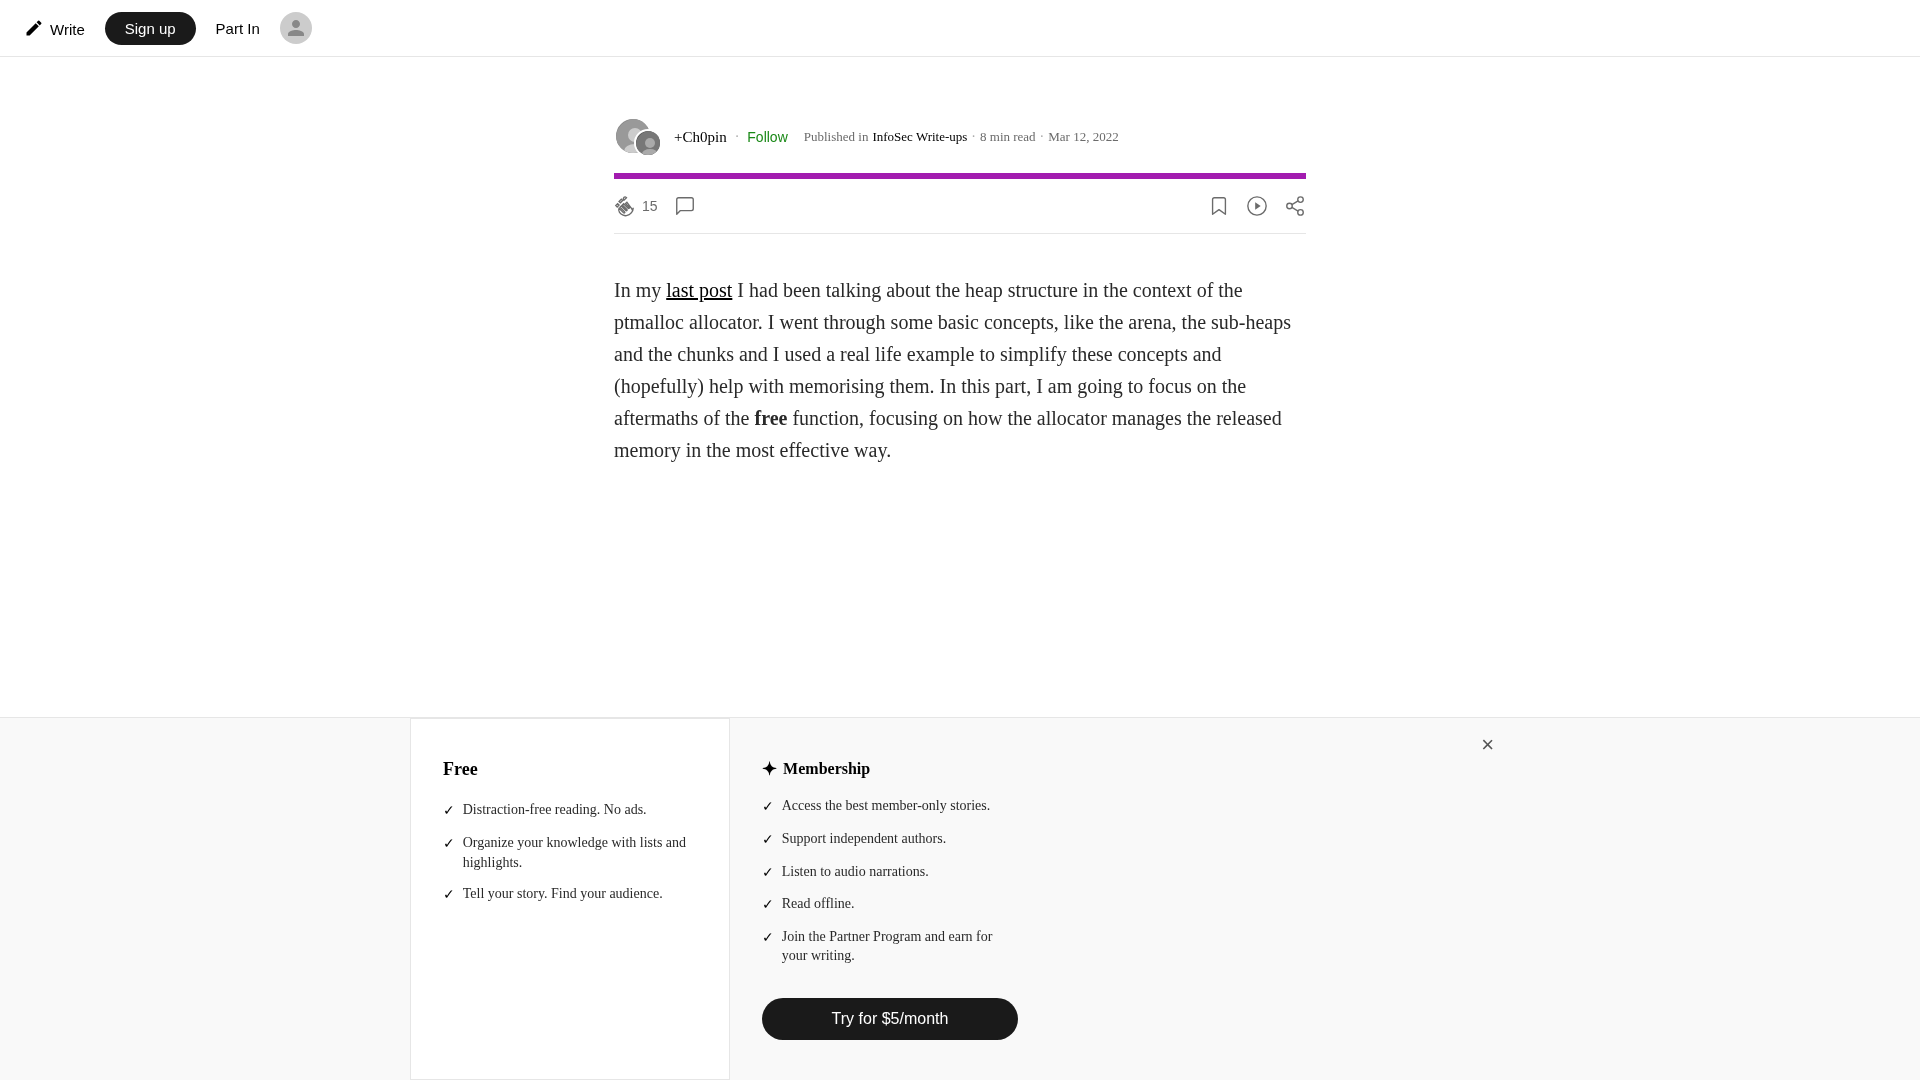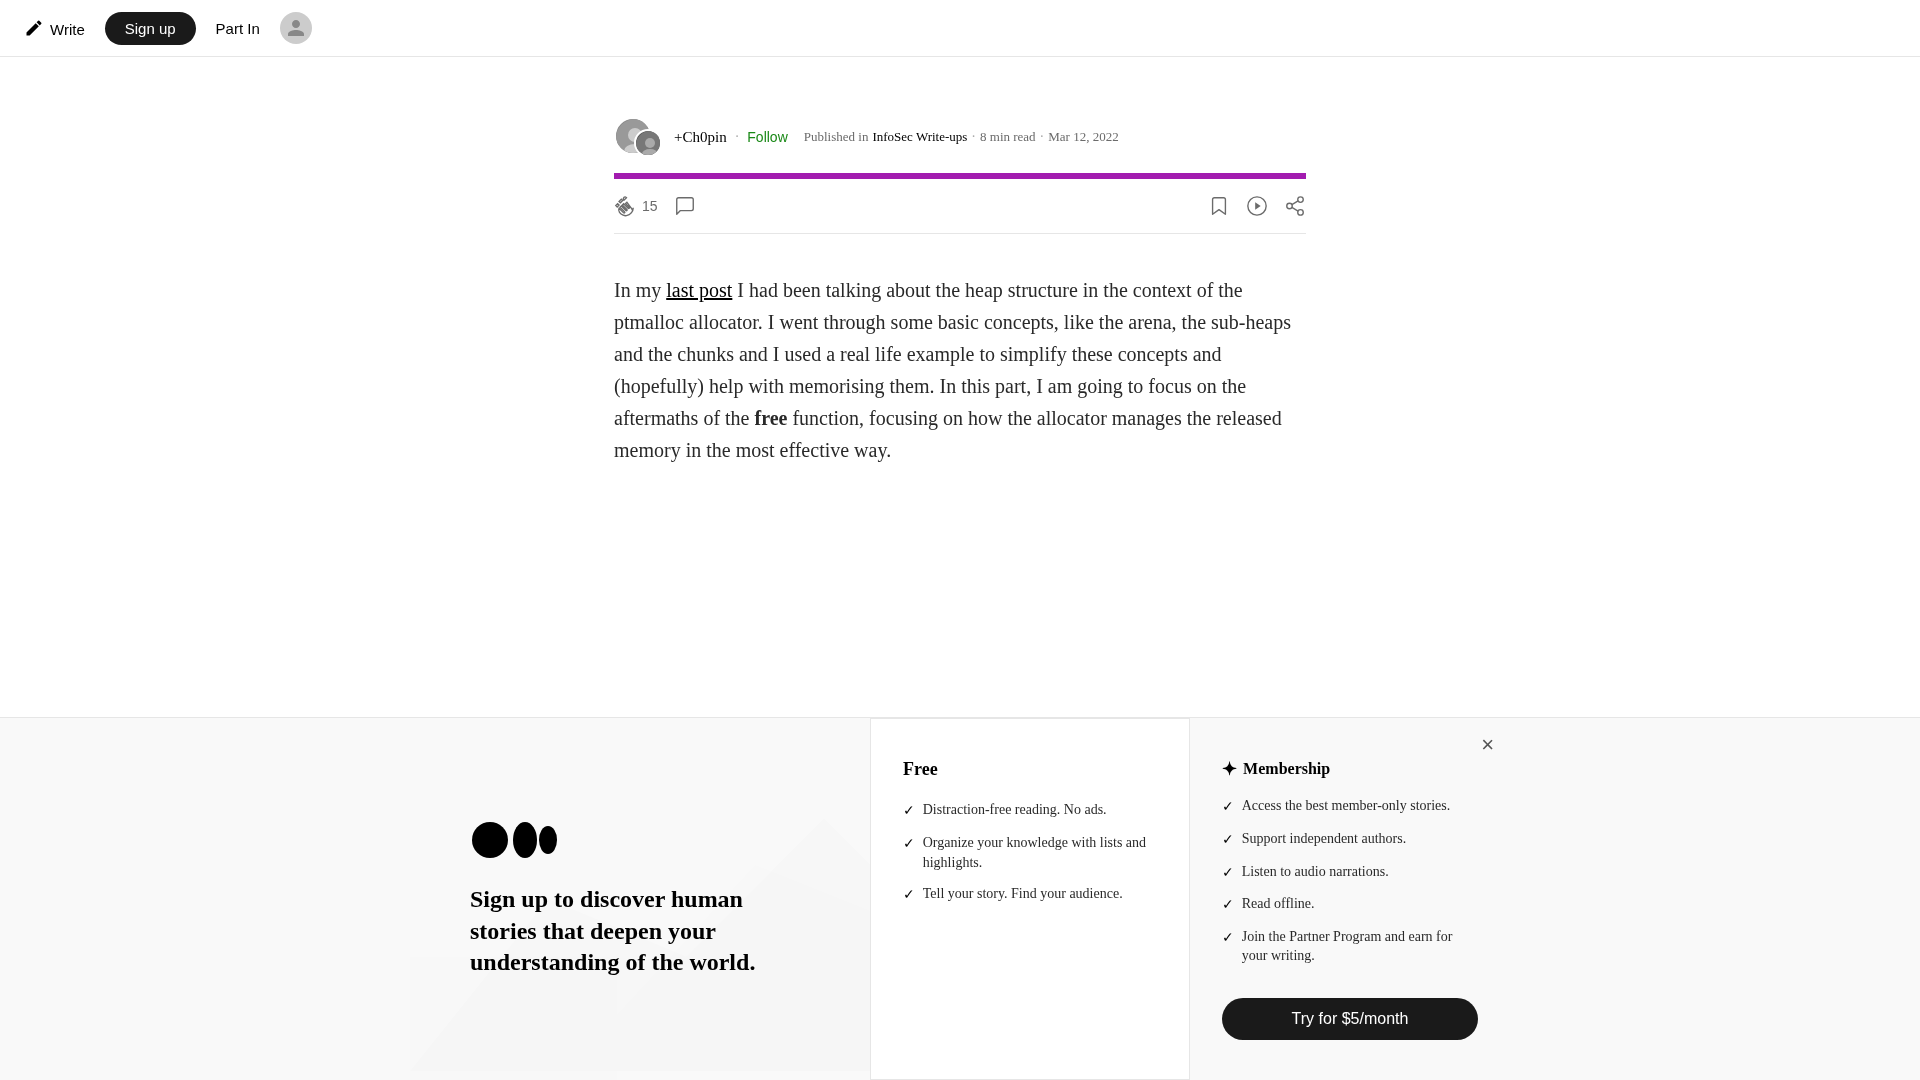--- a/index.html
+++ b/index.html
@@ -503,36 +503,20 @@
   <div class="article-body">
     <p>
       <span>In my </span><a href="#">last post</a><span> I had been talking about the heap structure in the context of the ptmalloc allocator. I went through some basic concepts, like the arena, the sub-heaps and the chunks and I used a real life example to simplify these concepts and (hopefully) help with memorising them. In this part, I am going to focus on the aftermaths of the </span><strong>free</strong><span> function, focusing on how the allocator manages the released memory in the most effective way.</span>
     </p>
   </div>
 </main>
 
 <div class="overlay-backdrop">
   <div class="overlay-content">
 
-    <div class="overlay-left">
-      <div class="medium-logo-large">
-        <svg width="90" height="40" viewBox="0 0 90 40">
-          <circle cx="20" cy="20" r="18" fill="#000"></circle>
-          <ellipse cx="55" cy="20" rx="12" ry="18" fill="#000"></ellipse>
-          <ellipse cx="78" cy="20" rx="9" ry="14" fill="#000"></ellipse>
-        </svg>
-      </div>
-      <p class="overlay-tagline">Sign up to discover human stories that deepen your understanding of the world.</p>
-
-      <svg class="overlay-bg-art" viewBox="0 0 400 300">
-        <polygon points="0,300 120,150 240,200 360,80 400,120 400,300" fill="#000" opacity="0.1"></polygon>
-        <polygon points="0,300 80,200 180,250 300,120 400,160 400,300" fill="#000" opacity="0.05"></polygon>
-        <rect x="-20" y="200" width="200" height="300" rx="10" fill="#000" opacity="0.05"></rect>
-      </svg>
-    </div>
 
     <div class="overlay-center">
       <div class="free-label">Free</div>
       <ul class="feature-list">
         <li>
           <span class="check-icon">✓</span>
           <span>Distraction-free reading. No ads.</span>
         </li>
         <li>
           <span class="check-icon">✓</span>

